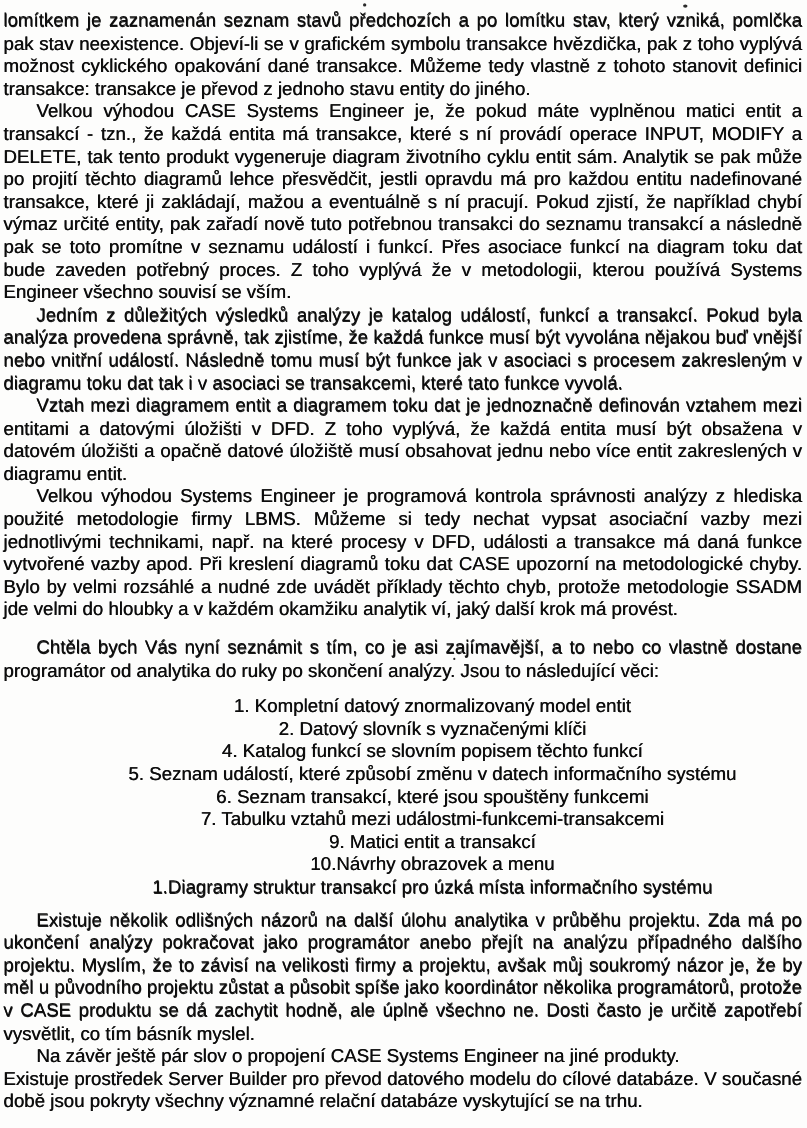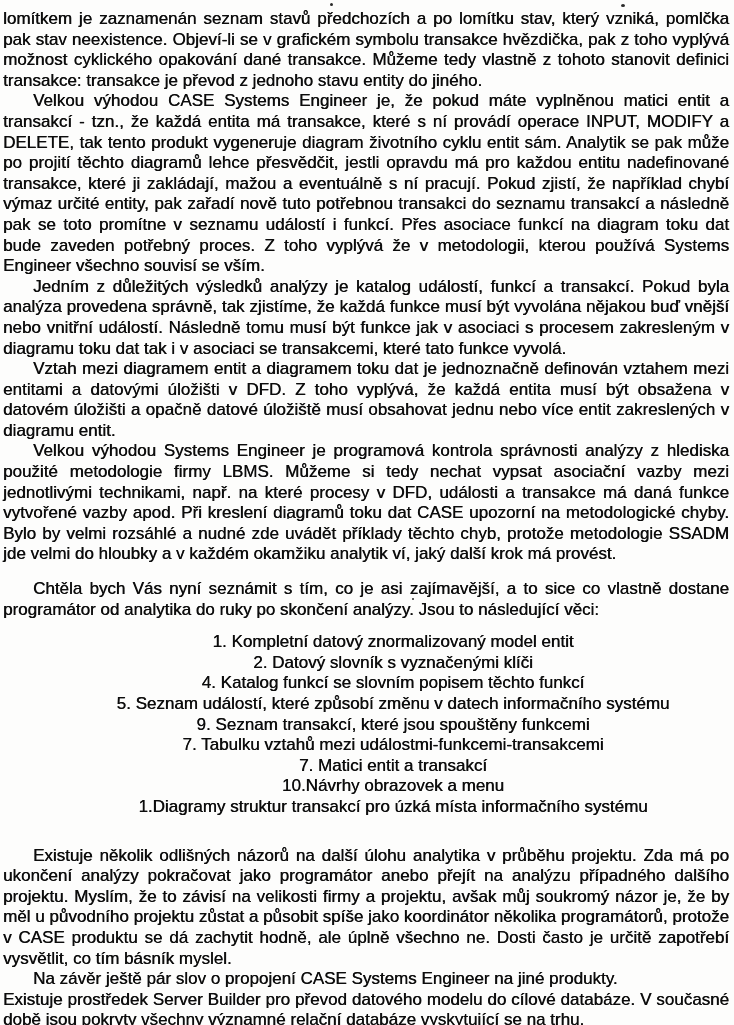--- a/index.html
+++ b/index.html
@@ -30,21 +30,21 @@
     margin: 0;
     text-indent: 30px;
   }
   .para.noindent {
     text-indent: 0;
   }
   .para.gap-before {
     margin-top: 14px;
   }
   .para.gap-large {
-    margin-top: 28px;
+    margin-top: 9px;
   }
   .numbered-list {
     margin: 12px 0 0 54px;
     text-align: center;
   }
   .list-item {
     white-space: nowrap;
   }
   .speck {
     position: absolute;
@@ -66,30 +66,30 @@
   <span class="speck s1"></span>
   <span class="speck s2"></span>
   <span class="speck s3"></span>
   <span class="speck s4"></span>
 
   <p class="para noindent">lomítkem je zaznamenán seznam stavů předchozích a po lomítku stav, který vzniká, pomlčka pak stav neexistence. Objeví-li se v grafickém symbolu transakce hvězdička, pak z toho vyplývá možnost cyklického opakování dané transakce. Můžeme tedy vlastně z tohoto stanovit definici transakce: transakce je převod z jednoho stavu entity do jiného.</p>
   <p class="para">Velkou výhodou CASE Systems Engineer je, že pokud máte vyplněnou matici entit a transakcí - tzn., že každá entita má transakce, které s ní provádí operace INPUT, MODIFY a DELETE, tak tento produkt vygeneruje diagram životního cyklu entit sám. Analytik se pak může po projití těchto diagramů lehce přesvědčit, jestli opravdu má pro každou entitu nadefinované transakce, které ji zakládají, mažou a eventuálně s ní pracují. Pokud zjistí, že například chybí výmaz určité entity, pak zařadí nově tuto potřebnou transakci do seznamu transakcí a následně pak se toto promítne v seznamu událostí i funkcí. Přes asociace funkcí na diagram toku dat bude zaveden potřebný proces. Z toho vyplývá že v metodologii, kterou používá Systems Engineer všechno souvisí se vším.</p>
   <p class="para">Jedním z důležitých výsledků analýzy je katalog událostí, funkcí a transakcí. Pokud byla analýza provedena správně, tak zjistíme, že každá funkce musí být vyvolána nějakou buď vnější nebo vnitřní událostí. Následně tomu musí být funkce jak v asociaci s procesem zakresleným v diagramu toku dat tak i v asociaci se transakcemi, které tato funkce vyvolá.</p>
   <p class="para">Vztah mezi diagramem entit a diagramem toku dat je jednoznačně definován vztahem mezi entitami a datovými úložišti v DFD. Z toho vyplývá, že každá entita musí být obsažena v datovém úložišti a opačně datové úložiště musí obsahovat jednu nebo více entit zakreslených v diagramu entit.</p>
   <p class="para">Velkou výhodou Systems Engineer je programová kontrola správnosti analýzy z hlediska použité metodologie firmy LBMS. Můžeme si tedy nechat vypsat asociační vazby mezi jednotlivými technikami, např. na které procesy v DFD, události a transakce má daná funkce vytvořené vazby apod. Při kreslení diagramů toku dat CASE upozorní na metodologické chyby. Bylo by velmi rozsáhlé a nudné zde uvádět příklady těchto chyb, protože metodologie SSADM jde velmi do hloubky a v každém okamžiku analytik ví, jaký další krok má provést.</p>
-  <p class="para gap-before">Chtěla bych Vás nyní seznámit s tím, co je asi zajímavější, a to sice co vlastně dostane programátor od analytika do ruky po skončení analýzy. Jsou to následující věci:</p>
+  <p class="para gap-before">Chtěla bych Vás nyní seznámit s tím, co je asi zajímavější, a to nebo co vlastně dostane programátor od analytika do ruky po skončení analýzy. Jsou to následující věci:</p>
 
   <div class="numbered-list">
     <div class="list-item">1. Kompletní datový znormalizovaný model entit</div>
     <div class="list-item">2. Datový slovník s vyznačenými klíči</div>
     <div class="list-item">4. Katalog funkcí se slovním popisem těchto funkcí</div>
     <div class="list-item">5. Seznam událostí, které způsobí změnu v datech informačního systému</div>
-    <div class="list-item">9. Seznam transakcí, které jsou spouštěny funkcemi</div>
+    <div class="list-item">6. Seznam transakcí, které jsou spouštěny funkcemi</div>
     <div class="list-item">7. Tabulku vztahů mezi událostmi-funkcemi-transakcemi</div>
-    <div class="list-item">7. Matici entit a transakcí</div>
+    <div class="list-item">9. Matici entit a transakcí</div>
     <div class="list-item">10.Návrhy obrazovek a menu</div>
     <div class="list-item">1.Diagramy struktur transakcí pro úzká místa informačního systému</div>
   </div>
 
   <p class="para gap-large">Existuje několik odlišných názorů na další úlohu analytika v průběhu projektu. Zda má po ukončení analýzy pokračovat jako programátor anebo přejít na analýzu případného dalšího projektu. Myslím, že to závisí na velikosti firmy a projektu, avšak můj soukromý názor je, že by měl u původního projektu zůstat a působit spíše jako koordinátor několika programátorů, protože v CASE produktu se dá zachytit hodně, ale úplně všechno ne. Dosti často je určitě zapotřebí vysvětlit, co tím básník myslel.</p>
   <p class="para">Na závěr ještě pár slov o propojení CASE Systems Engineer na jiné produkty.</p>
   <p class="para noindent">Existuje prostředek Server Builder pro převod datového modelu do cílové databáze. V současné době jsou pokryty všechny významné relační databáze vyskytující se na trhu.</p>
 
 </div>
 

